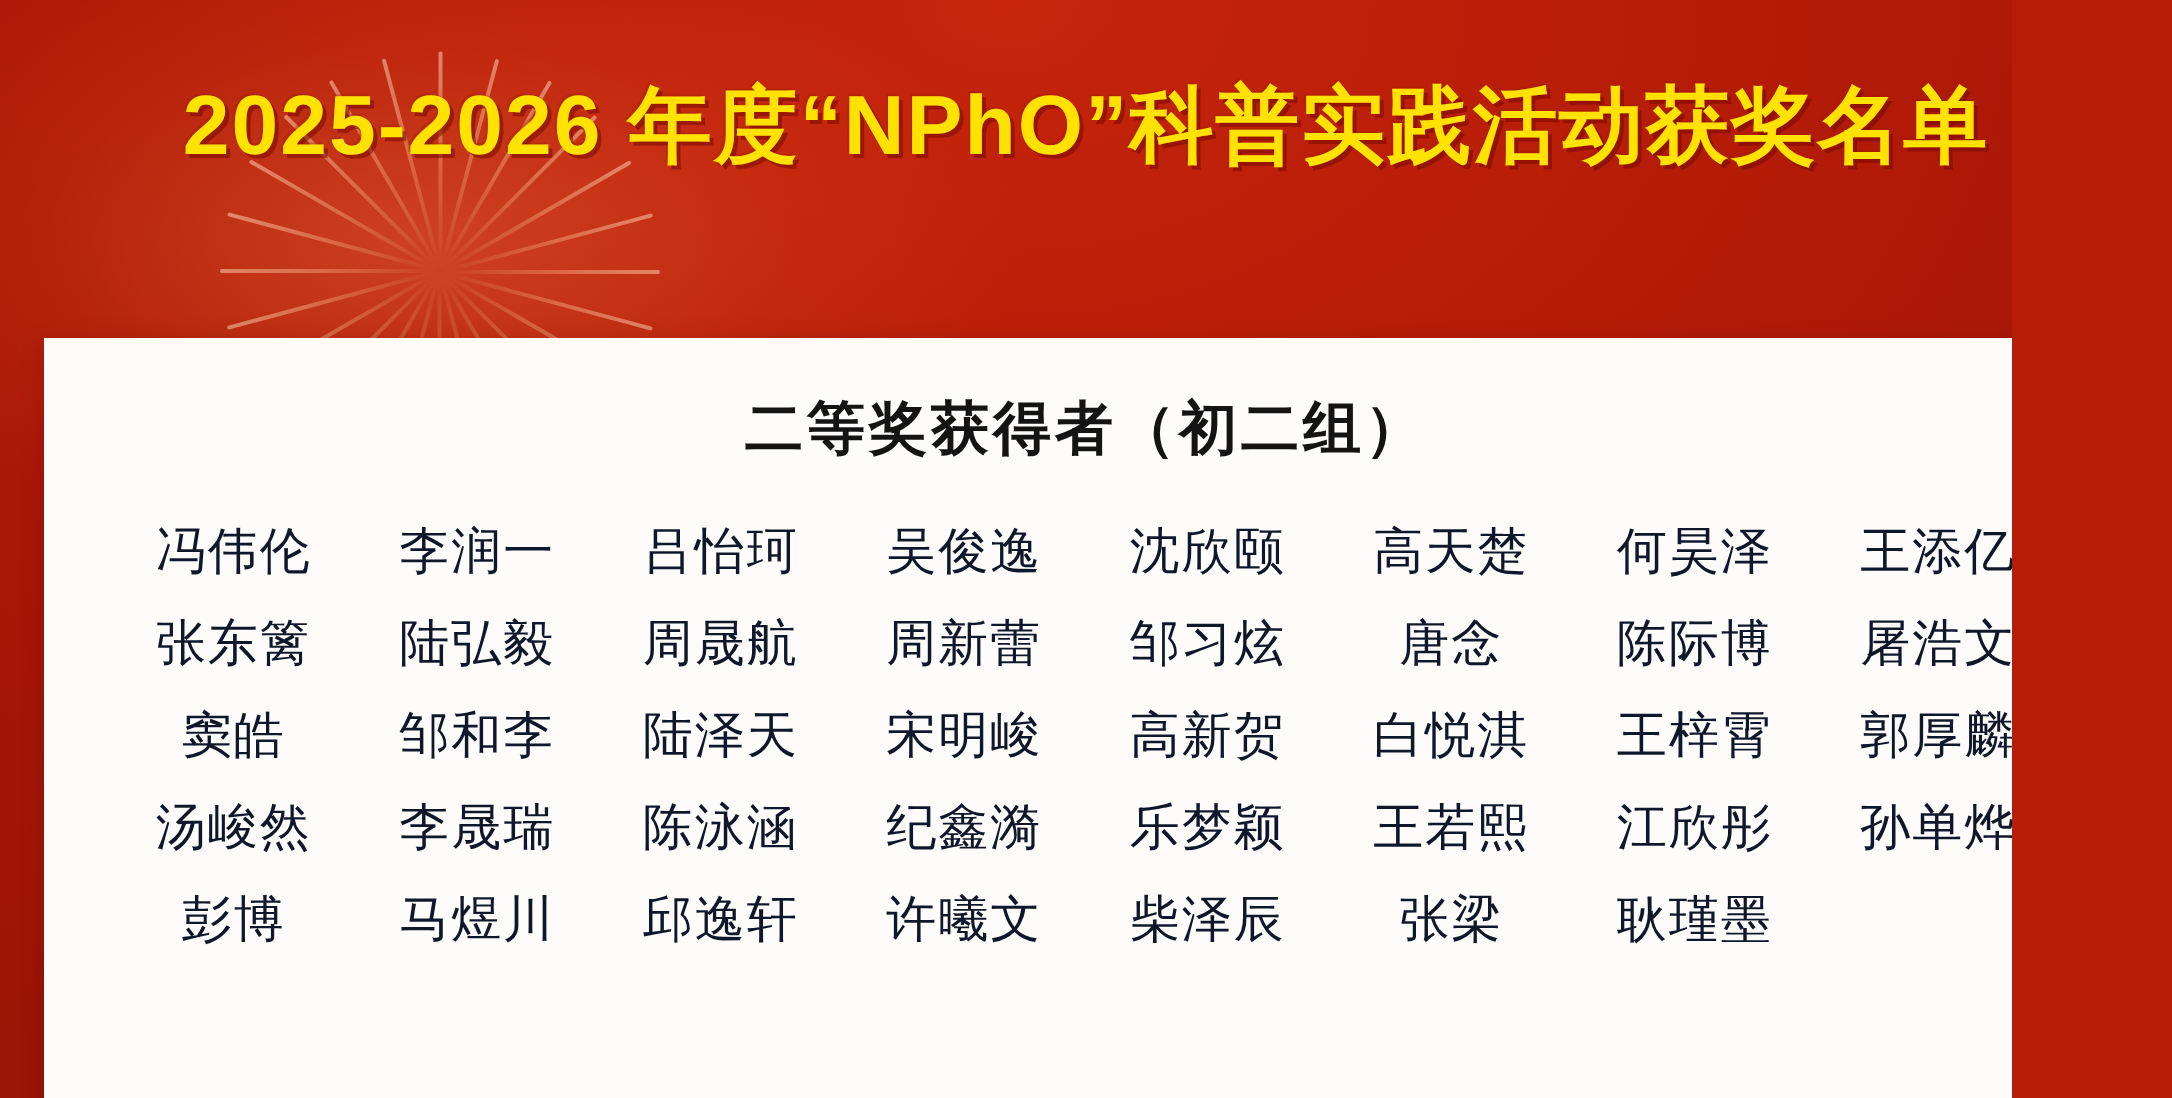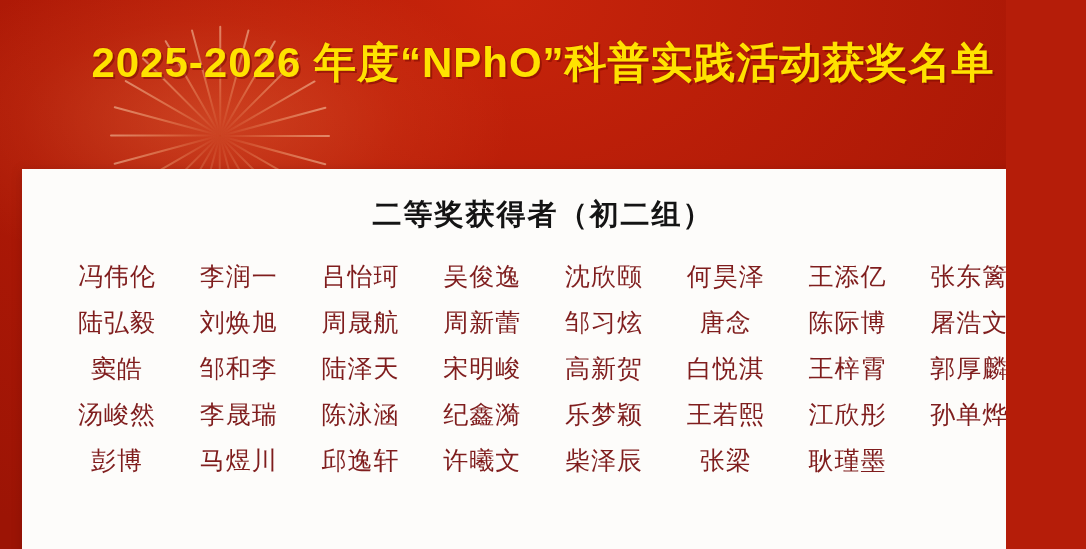--- a/index.html
+++ b/index.html
@@ -84,21 +84,21 @@
     margin: 26px 34px 0 34px;
     display: grid;
     grid-template-columns: repeat(8, 1fr);
     row-gap: 14px;
     column-gap: 0px;
   }
   .name-cell {
     text-align: center;
     font-family: "Liberation Serif", serif;
     font-size: 25px;
-    color: #7f1d1d;
+    color: #0f172a;
     letter-spacing: 1px;
     line-height: 32px;
     white-space: nowrap;
   }
   .name-cell.empty {
     color: transparent;
   }
 </style>
 </head>
 <body>
@@ -137,25 +137,25 @@
   </div>
 
   <div class="card">
     <div class="card-title">二等奖获得者（初二组）</div>
     <div class="names-grid">
         <div class="name-cell">冯伟伦</div>
         <div class="name-cell">李润一</div>
         <div class="name-cell">吕怡珂</div>
         <div class="name-cell">吴俊逸</div>
         <div class="name-cell">沈欣颐</div>
+        <div class="name-cell">高天楚</div>
         <div class="name-cell">何昊泽</div>
         <div class="name-cell">王添亿</div>
         <div class="name-cell">张东篱</div>
         <div class="name-cell">陆弘毅</div>
-        <div class="name-cell">刘焕旭</div>
         <div class="name-cell">周晟航</div>
         <div class="name-cell">周新蕾</div>
         <div class="name-cell">邹习炫</div>
         <div class="name-cell">唐念</div>
         <div class="name-cell">陈际博</div>
         <div class="name-cell">屠浩文</div>
         <div class="name-cell">窦皓</div>
         <div class="name-cell">邹和李</div>
         <div class="name-cell">陆泽天</div>
         <div class="name-cell">宋明峻</div>

